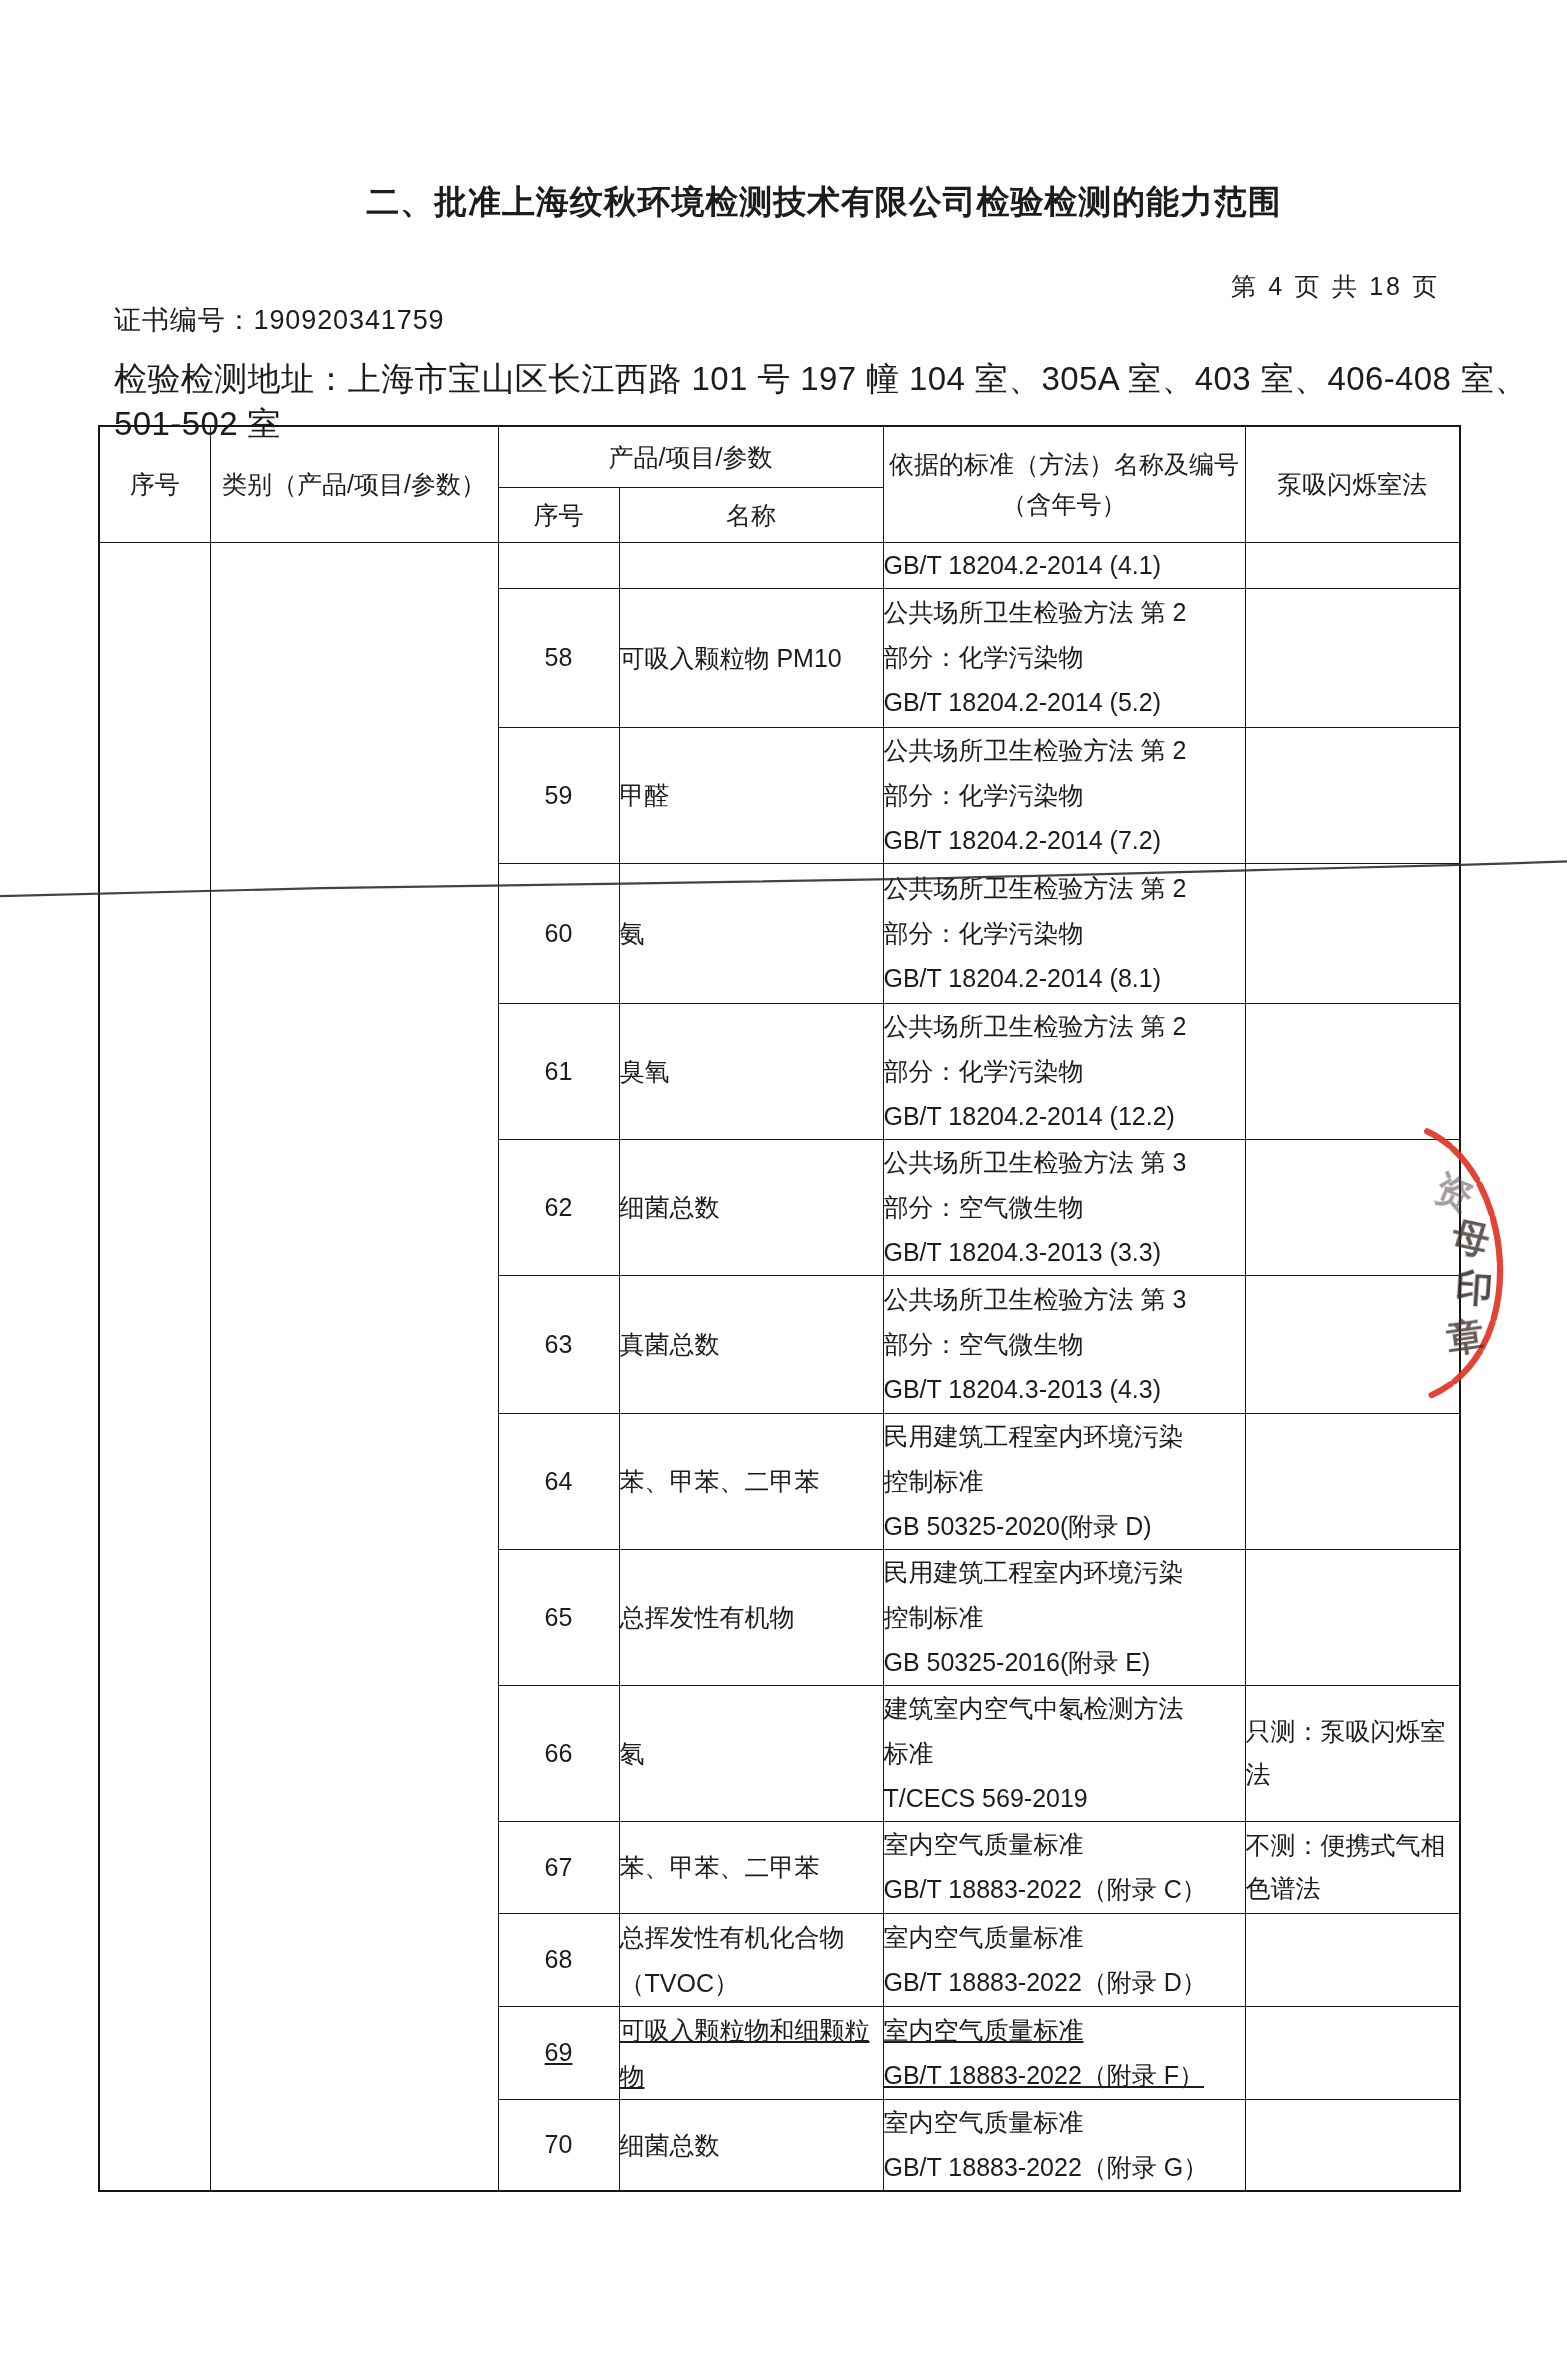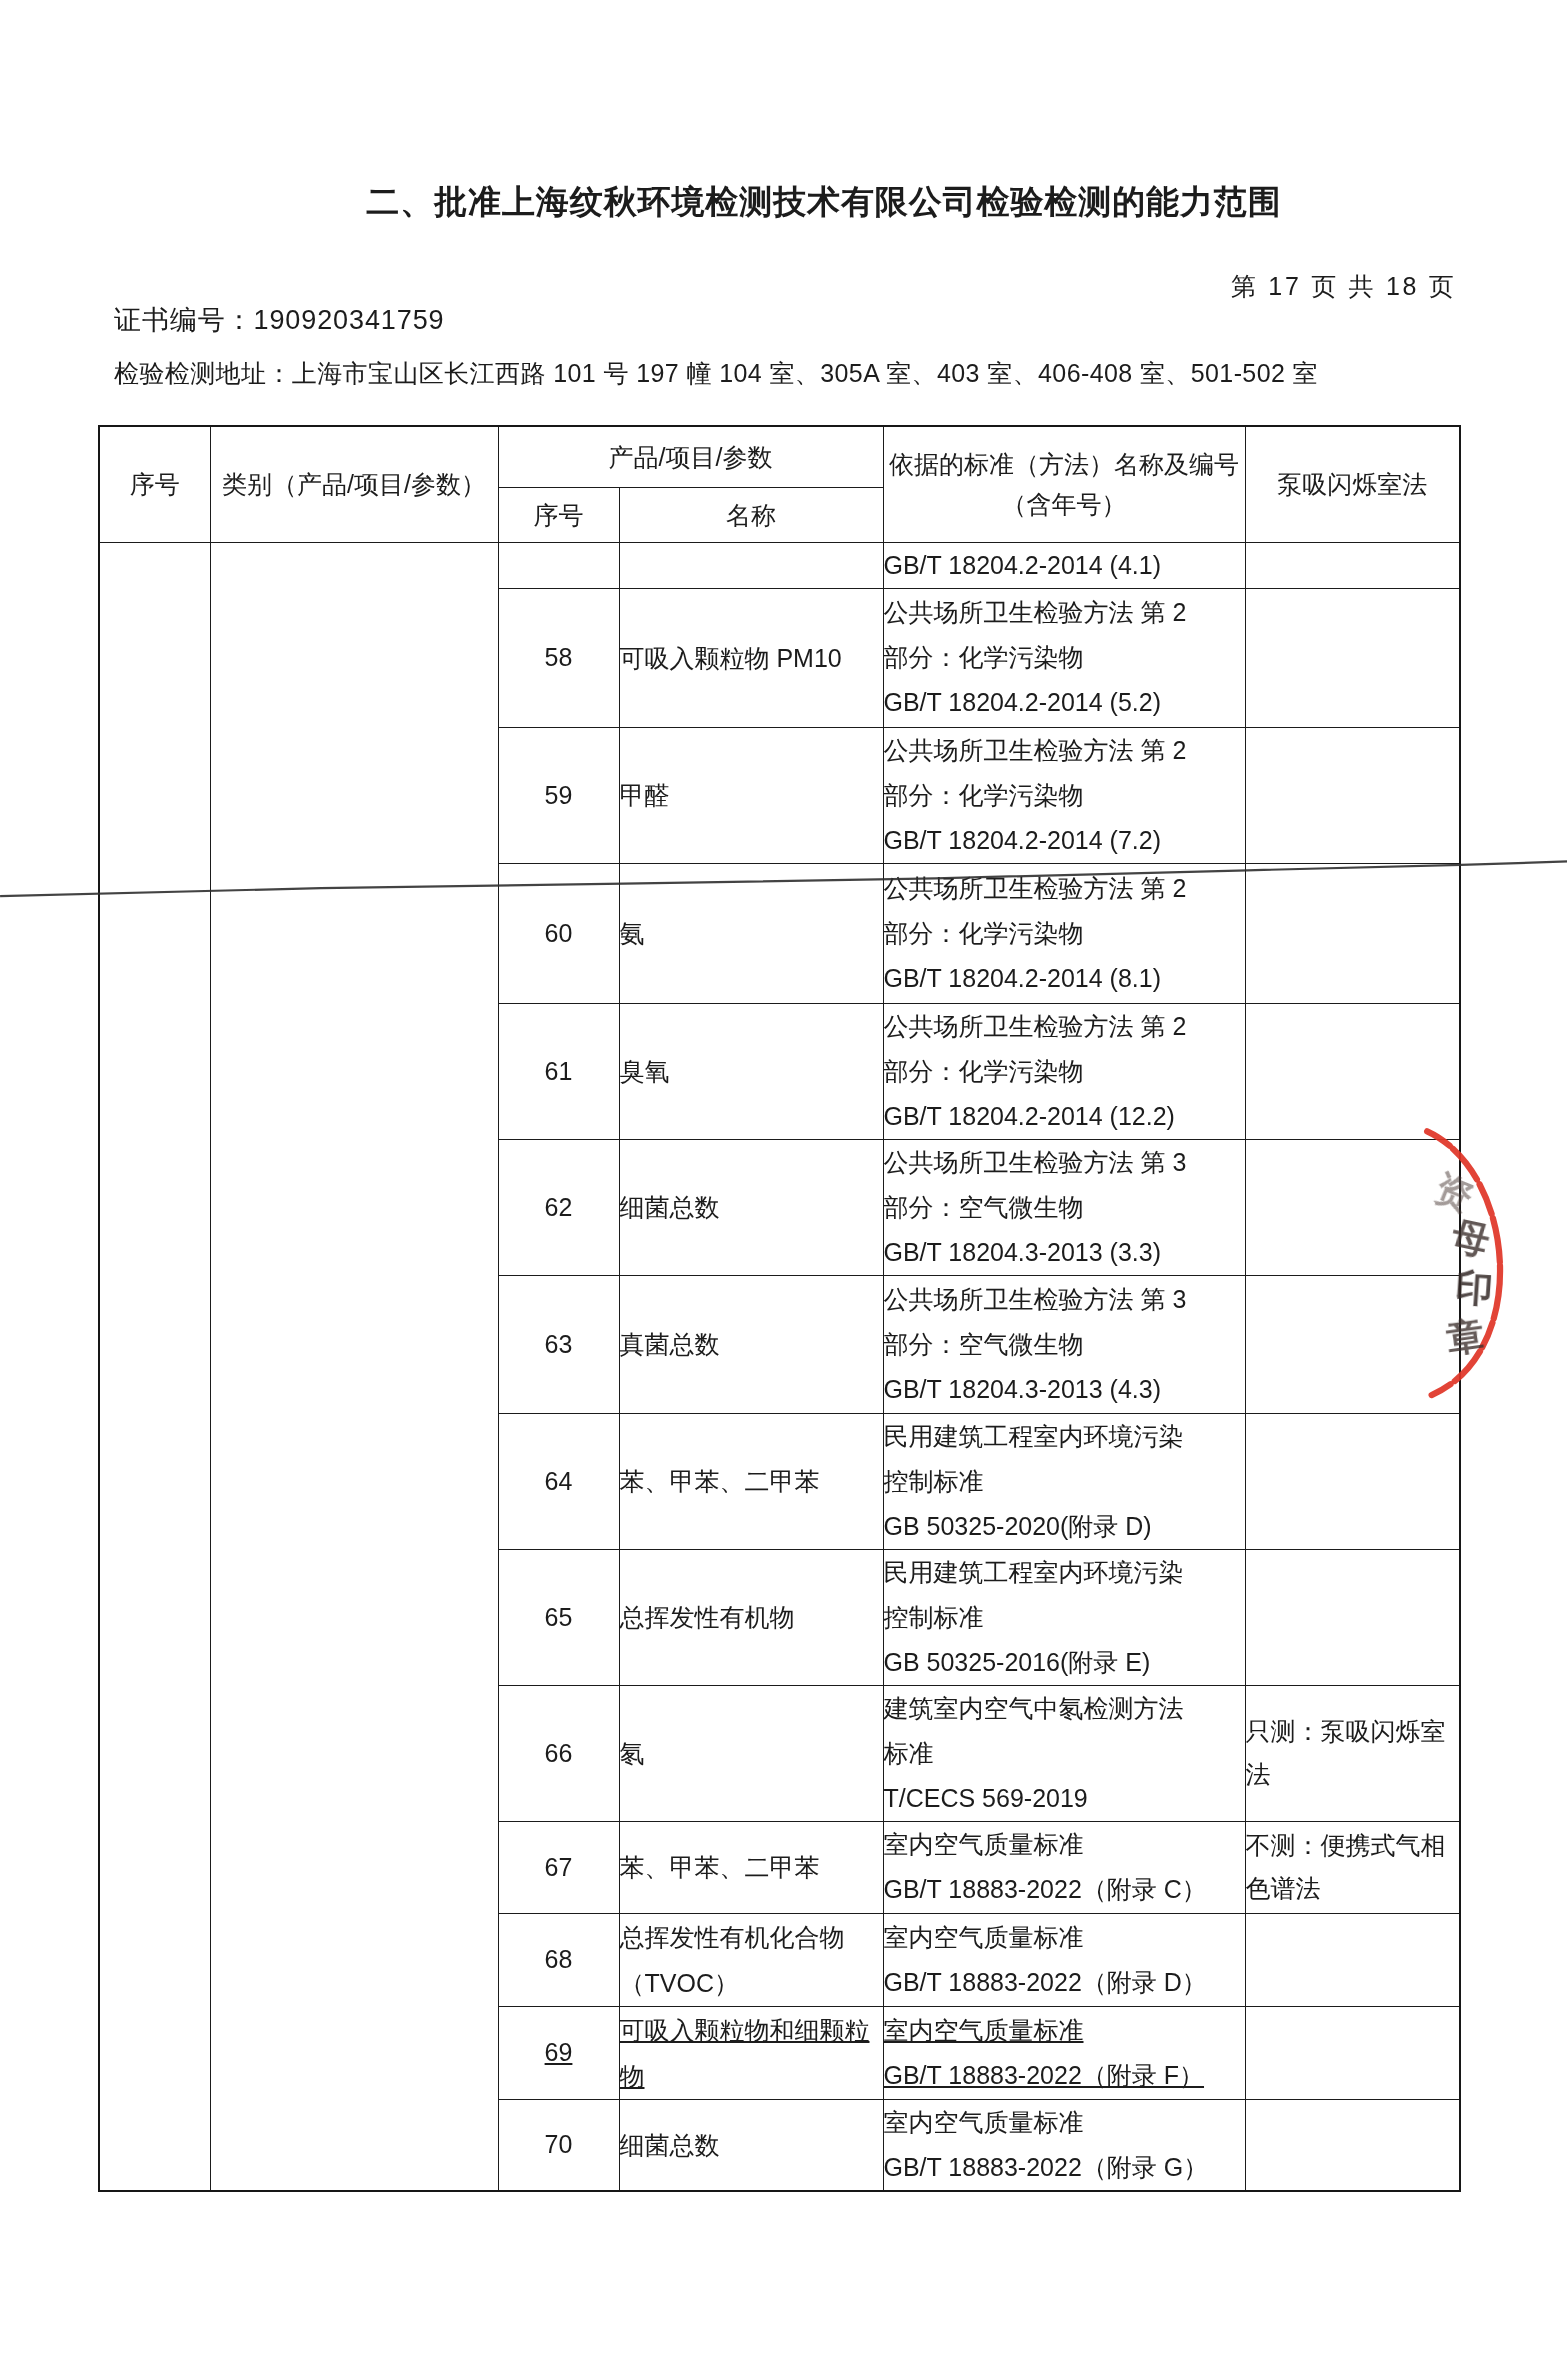--- a/index.html
+++ b/index.html
@@ -8,21 +8,21 @@
     background:#ffffff;color:#1c1c1c;
     font-family:"Liberation Sans","DejaVu Sans",sans-serif;
     overflow:hidden;
   }
   .page-title{
     position:absolute;top:180px;left:0;width:1568px;
     text-align:center;font-size:33px;font-weight:700;letter-spacing:0.9px;margin-left:40px;
   }
   .cert-line{position:absolute;top:273px;left:114px;font-size:27px;letter-spacing:0.9px;margin-top:29px;}
   .page-indicator{position:absolute;top:270px;left:1231px;font-size:25px;letter-spacing:2.7px;}
-  .addr-line{position:absolute;top:357px;left:114px;font-size:25px;letter-spacing:0.4px;}
+  .addr-line{position:absolute;top:357px;left:114px;font-size:33px;letter-spacing:0.4px;}
 
   table.cap{
     position:absolute;top:425px;left:98px;
     border-collapse:collapse;table-layout:fixed;
     border:2.7px solid #171717;
   }
   table.cap th,table.cap td{
     border:1.8px solid #1b1b1b;
     font-size:25px;font-weight:normal;
     vertical-align:middle;padding:0;
@@ -41,21 +41,21 @@
 </style>
 </head>
 <body>
 
 <div class="page-title">二、批准上海纹秋环境检测技术有限公司检验检测的能力范围</div>
 
 <div class="cert-line">
   <span>证书编号：</span><span>190920341759</span>
 </div>
 
-<div class="page-indicator">第 17 页 共 18 页</div>
+<div class="page-indicator">第 4 页 共 18 页</div>
 
 <div class="addr-line">
   <span>检验检测地址：</span><span>上海市宝山区长江西路 101 号 197 幢 104 室、305A 室、403 室、406-408 室、501-502 室</span>
 </div>
 
 <table class="cap">
   <colgroup>
     <col style="width:111px">
       <col style="width:288px">
       <col style="width:121px">

